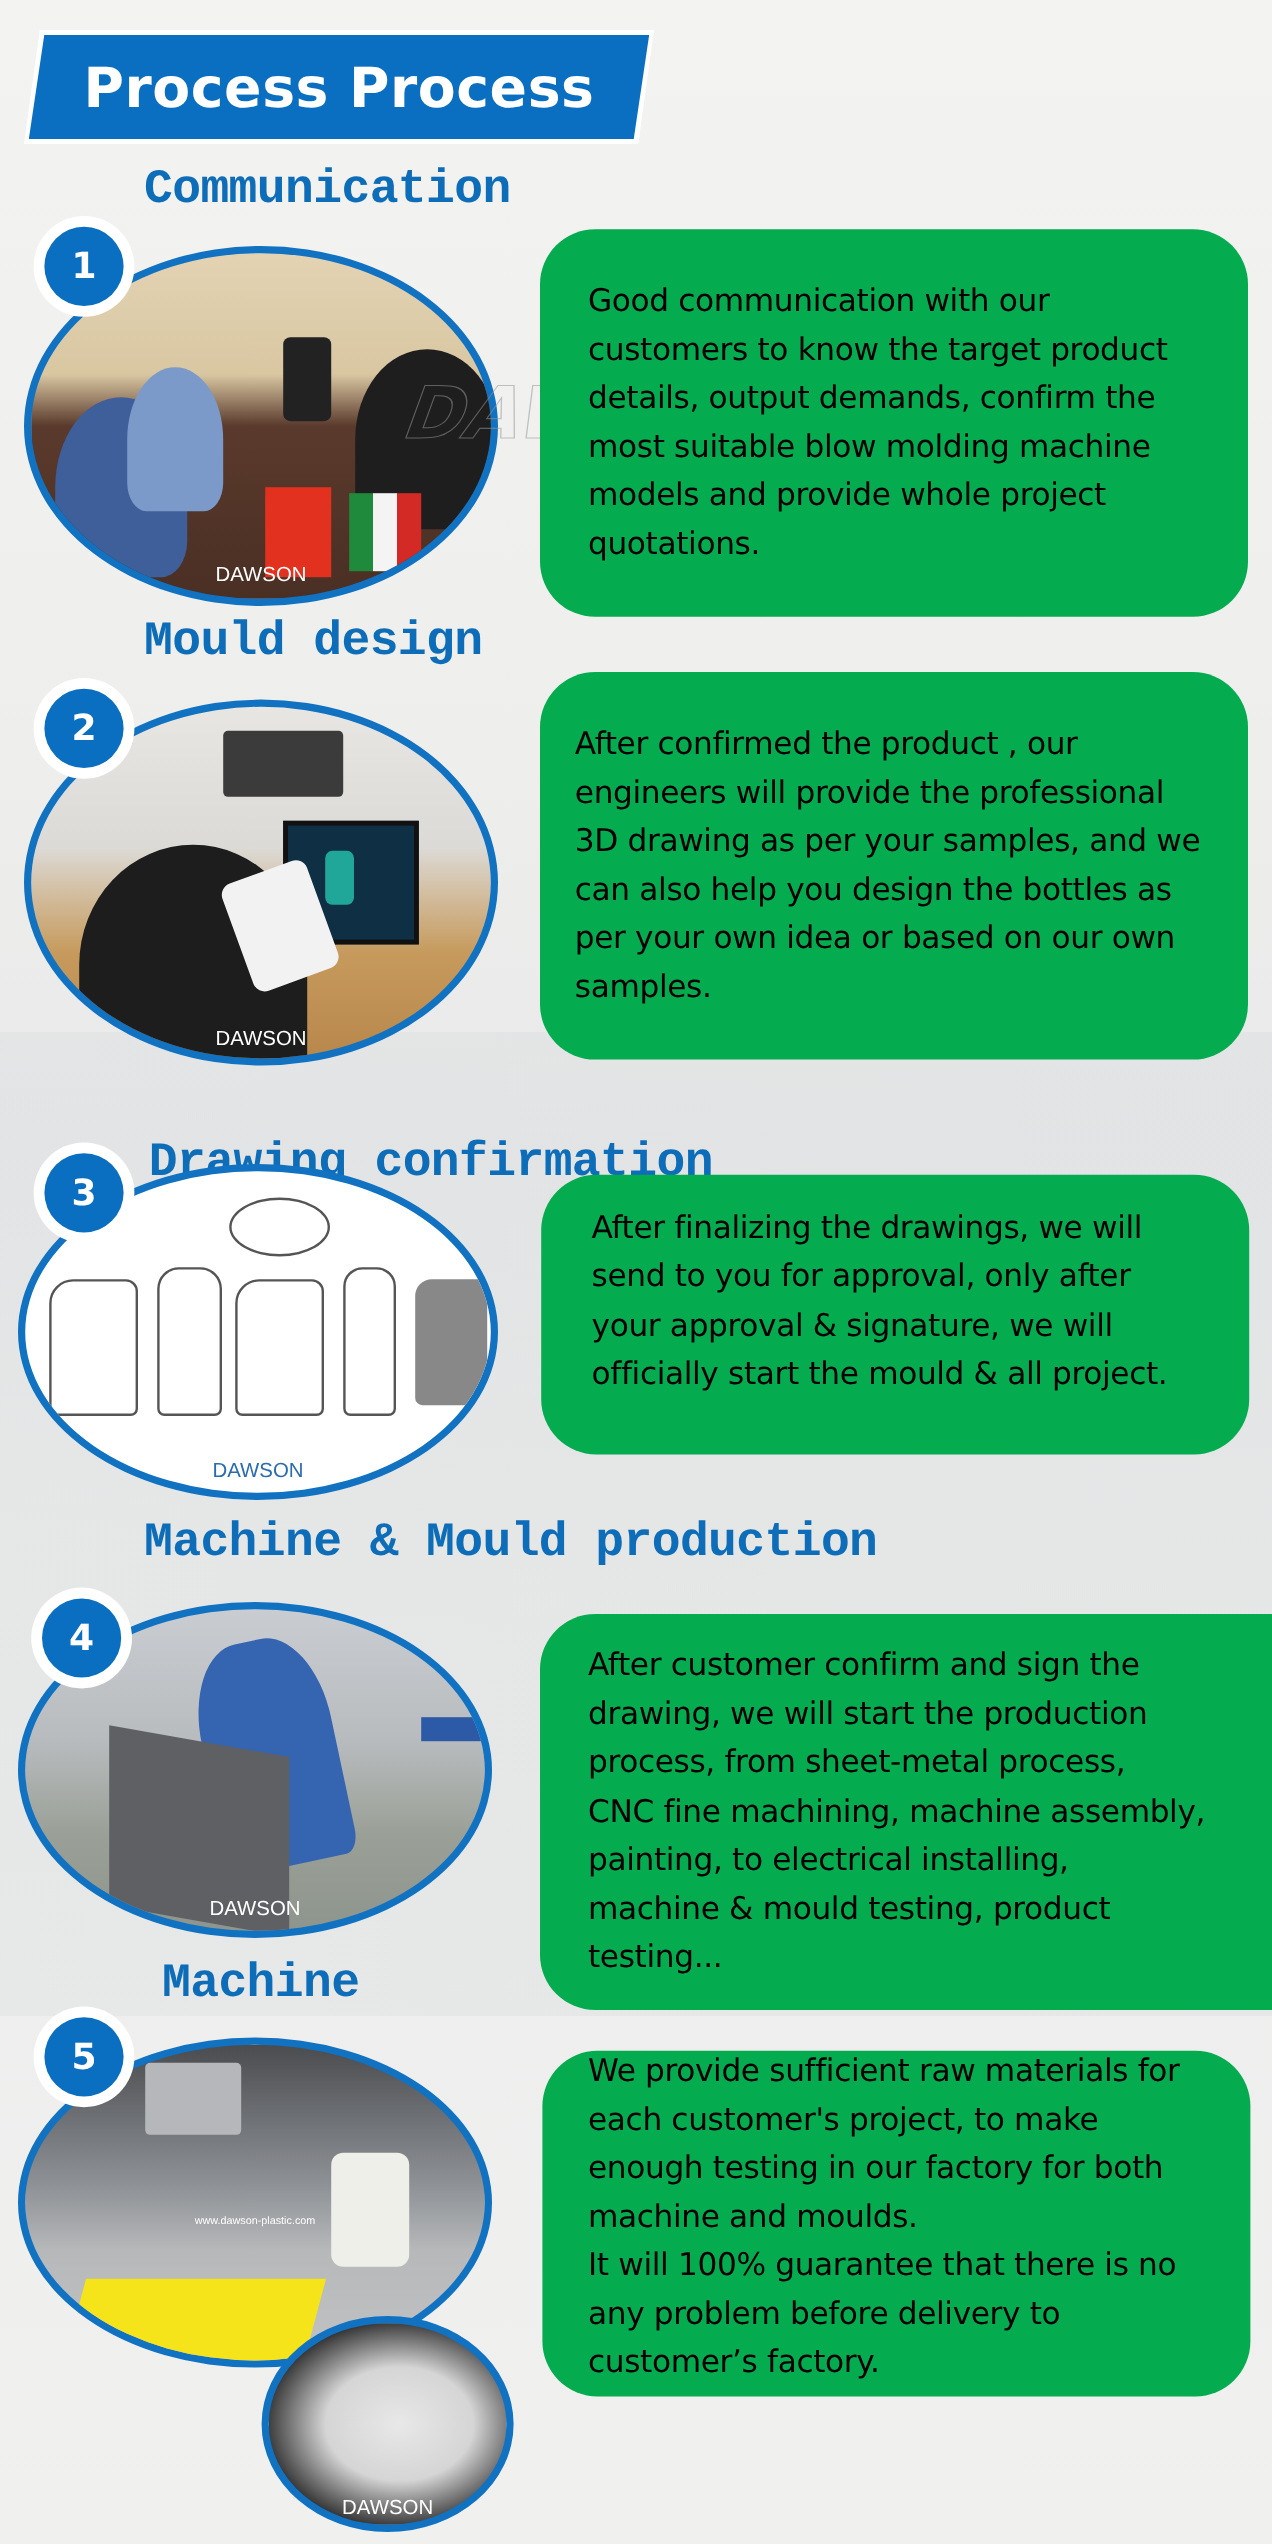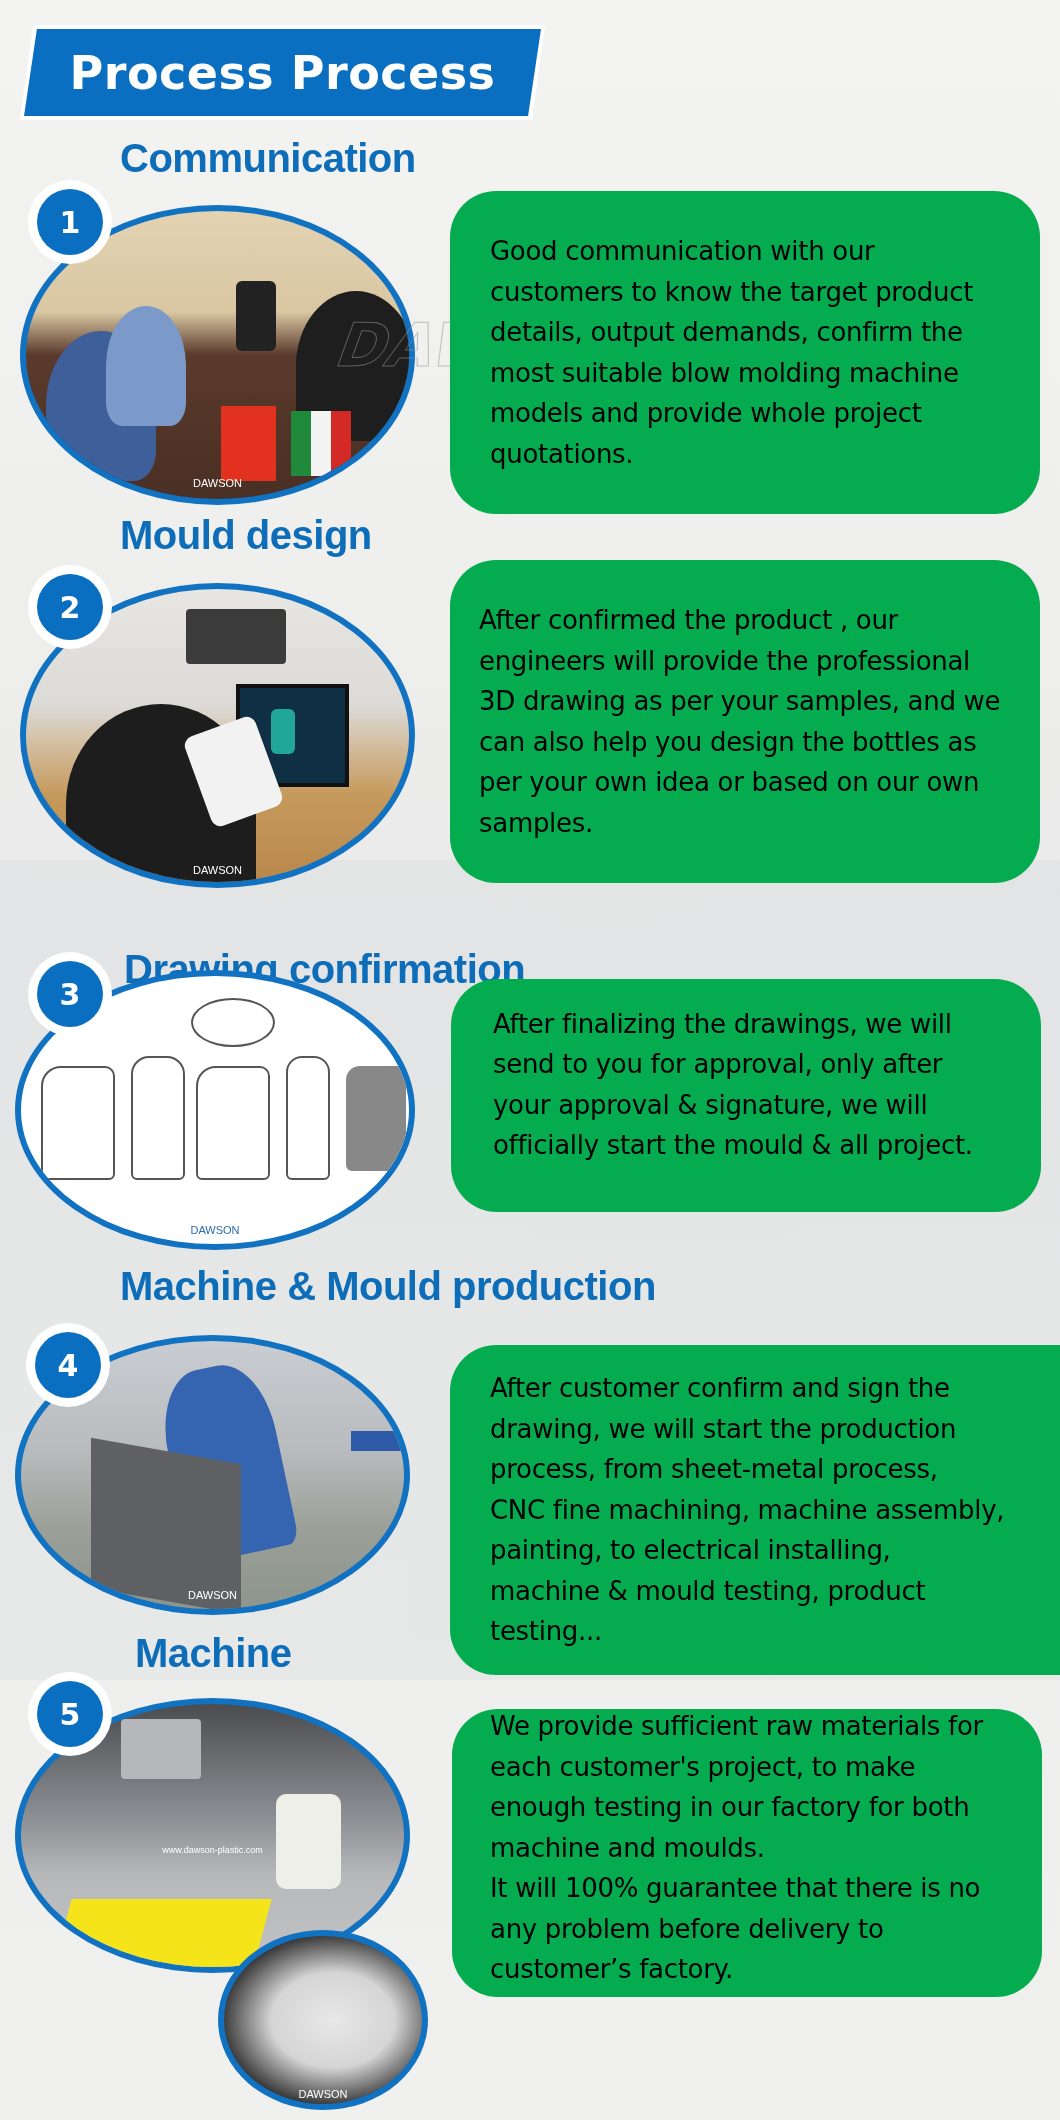--- a/index.html
+++ b/index.html
@@ -19,30 +19,30 @@
     background: #0b6fc1;
     clip-path: polygon(2.5% 0, 100% 0, 97.5% 100%, 0 100%);
     display: flex; align-items: center; justify-content: center;
   }
   .banner-title {
     color: #ffffff; font-family: "DejaVu Sans", sans-serif; font-weight: bold;
     font-size: 46px; letter-spacing: 0.5px;
   }
   .step-title {
     position: absolute; color: #0d6db8;
-    font-family: Liberation Sans, sans-serif; font-weight: bold; font-size: 40px;
+    font-family: Liberation Mono, monospace; font-weight: bold; font-size: 40px;
     letter-spacing: -0.5px; white-space: nowrap;
   }
   .photo {
     position: absolute; border: 6px solid #1272c2; border-radius: 50%;
     box-sizing: border-box; overflow: hidden;
   }
   .photo .caption {
     position: absolute; left: 0; right: 0; text-align: center;
-    font-size: 11px; color: #ffffff; font-family: "Liberation Sans", sans-serif;
+    font-size: 17px; color: #ffffff; font-family: "Liberation Sans", sans-serif;
   }
   .badge-ring {
     position: absolute; width: 84px; height: 84px; border-radius: 50%;
     background: #ffffff;
   }
   .badge {
     position: absolute; width: 66px; height: 66px; border-radius: 50%;
     background: #0b6fc1; color: #ffffff;
     display: flex; align-items: center; justify-content: center;
     font-family: "DejaVu Sans", sans-serif; font-weight: bold; font-size: 30px;

